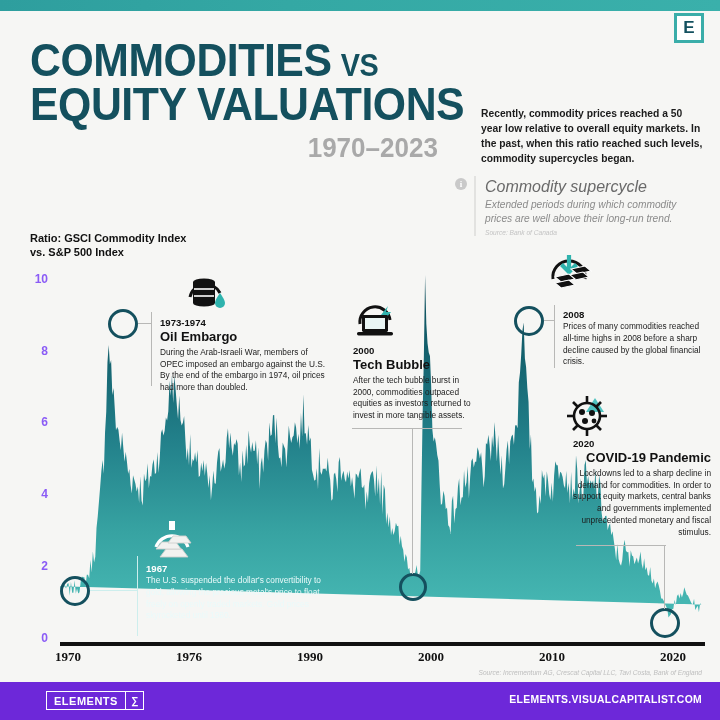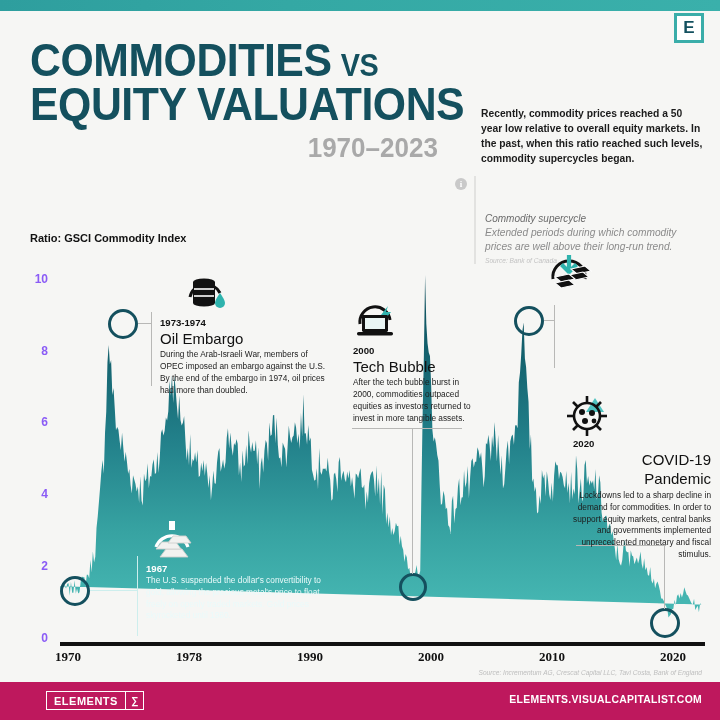--- a/index.html
+++ b/index.html
@@ -62,21 +62,21 @@
     position: absolute; left: 455px; top: 176px; width: 250px;
     display: flex; gap: 7px; align-items: flex-start;
   }
   .infoicon {
     width: 12px; height: 12px; border-radius: 50%;
     background: #c9c9c9; color: #fff; font-size: 9px; font-weight: bold;
     display: flex; align-items: center; justify-content: center;
     flex: none; margin-top: 2px; font-family: "Liberation Serif", serif;
   }
   .defbody { border-left: 2px solid #e2e2e0; padding-left: 9px; }
-  .def-term { font-size: 10px; font-style: italic; color: #6a6a6a; line-height: 1.35; margin-top: 36px; }
+  .def-term { font-size: 16px; font-style: italic; color: #6a6a6a; line-height: 1.35; }
   .def-desc { font-size: 10.2px; font-style: italic; color: #8b8b8b; line-height: 1.4; }
   .def-src { font-size: 6.6px; font-style: italic; color: #c3c3c3; margin-top: 3px; }
 
   
   .axis-title {
     position: absolute; left: 30px; top: 231px;
     font-size: 11px; font-weight: bold; color: #111; line-height: 1.28;
   }
   .ylabel {
     position: absolute; font-size: 12px; font-weight: bold; color: #8b5cf6;
@@ -91,40 +91,40 @@
     position: absolute; left: 60px; top: 642px; width: 645px; height: 4px; background: #111;
   }
 
   
   .ring {
     position: absolute; border-radius: 50%;
     border: 3.5px solid #14505e; background: transparent;
   }
   .note { position: absolute; }
   .note .n-year { font-size: 9.6px; font-weight: bold; color: #111; line-height: 1.25; }
-  .note .n-title { font-size: 15px; font-weight: normal; color: #111; line-height: 1.3; margin-bottom: 1px; }
+  .note .n-title { font-size: 13px; font-weight: bold; color: #111; line-height: 1.3; margin-bottom: 1px; }
   .note .n-body { font-size: 8.3px; color: #1c1c1c; line-height: 1.42; }
   .note.onteal .n-year, .note.onteal .n-title { color: #ffffff; }
   .note.onteal .n-body { color: #eafafa; }
   .bracket { position: absolute; border-left: 1.4px solid #b8b8b6; }
   .bracket.white { border-left-color: #cdeeed; }
   .leader { position: absolute; background: #b8b8b6; }
   .leader.white { background: #cdeeed; }
 
   
   .icon { position: absolute; }
 
   
   .src-note {
     position: absolute; right: 18px; top: 669px;
     font-size: 6.6px; font-style: italic; color: #bdbdbd;
   }
   .footer {
     position: absolute; left: 0; bottom: 0; width: 720px; height: 38px;
-    background: #be185d;
+    background: #6d28d9;
   }
   .foot-logo {
     position: absolute; left: 46px; top: 9px; height: 19px;
     border: 1.6px solid #ffffff; display: flex; align-items: stretch;
   }
   .foot-logo .fl-text {
     color: #fff; font-size: 11px; font-weight: bold; letter-spacing: 0.5px;
     padding: 0 7px; display: flex; align-items: center;
   }
   .foot-logo .fl-mark {
@@ -158,20 +158,21 @@
     <div class="infoicon">i</div>
     <div class="defbody">
       <div class="def-term">Commodity supercycle</div>
       <div class="def-desc">Extended periods during which commodity prices are well above their long-run trend.</div>
       <div class="def-src">Source: Bank of Canada</div>
     </div>
   </div>
 
   <div class="axis-title">
     <div>Ratio: GSCI Commodity Index</div>
+    <div>vs. S&amp;P 500 Index</div>
   </div>
 
   <svg id="chart-svg" width="720" height="720" viewBox="0 0 720 720" style="position:absolute;left:0;top:0;pointer-events:none">
     <defs>
       <linearGradient id="areaGrad" x1="0" y1="0" x2="0" y2="1">
         <stop offset="0%" stop-color="#0d4b59"></stop>
         <stop offset="22%" stop-color="#13606c"></stop>
         <stop offset="48%" stop-color="#22808a"></stop>
         <stop offset="75%" stop-color="#37a3a2"></stop>
         <stop offset="100%" stop-color="#48bab5"></stop>
@@ -183,21 +184,21 @@
   <div class="ylabel" style="top:272px">10</div>
   <div class="ylabel" style="top:344px">8</div>
   <div class="ylabel" style="top:415px">6</div>
   <div class="ylabel" style="top:487px">4</div>
   <div class="ylabel" style="top:559px">2</div>
   <div class="ylabel" style="top:631px">0</div>
 
   <div class="xaxis-line"></div>
 
   <div class="xlabel" style="left:68px">1970</div>
-  <div class="xlabel" style="left:189px">1978</div>
+  <div class="xlabel" style="left:189px">1976</div>
   <div class="xlabel" style="left:310px">1990</div>
   <div class="xlabel" style="left:431px">2000</div>
   <div class="xlabel" style="left:552px">2010</div>
   <div class="xlabel" style="left:673px">2020</div>
 
   <div class="ring" style="left:60px;top:576px;width:30px;height:30px;"></div>
   <div class="leader white" style="left:90px;top:590px;width:47px;height:1.4px;"></div>
   <div class="bracket white" style="left:137px;top:556px;height:80px;"></div>
 
   <svg class="icon" style="left:146px;top:519px" width="52" height="46" viewBox="0 0 52 46">
@@ -265,20 +266,24 @@
     <path d="M6 26 A16 16 0 0 1 22 8 A16 16 0 0 1 38 26" fill="none" stroke="#111" stroke-width="3"></path>
     <path d="M22 4 v14 M16 13 l6 6 6 -6" fill="none" stroke="#2fb3ad" stroke-width="4.2" stroke-linecap="square"></path>
     <g fill="#111" stroke="#fff" stroke-width="1.1">
       <polygon points="24,16 38,13 44,18 30,21"></polygon>
       <polygon points="22,22 36,19 42,24 28,27"></polygon>
       <polygon points="8,24 22,21 28,26 14,29"></polygon>
       <polygon points="8,30 22,27 28,32 14,35"></polygon>
     </g>
   </svg>
 
+  <div class="note" style="left:563px;top:309px;width:148px">
+    <div class="n-year">2008</div>
+    <div class="n-body">Prices of many commodities reached all-time highs in 2008 before a sharp decline caused by the global financial crisis.</div>
+  </div>
 
   <div class="ring" style="left:650px;top:608px;width:30px;height:30px;"></div>
   <div class="leader" style="left:664px;top:546px;width:1.4px;height:63px;"></div>
   <div class="bracket" style="left:576px;top:545px;width:90px;height:1.4px;border-left:none;border-top:1.4px solid #b8b8b6;"></div>
 
   <svg class="icon" style="left:563px;top:392px" width="56" height="46" viewBox="0 0 56 46">
     <path d="M32 6 l9 14 h-18 z" fill="#4fc3c0"></path>
     <g stroke="#111" stroke-width="2.6" fill="none">
       <circle cx="24" cy="24" r="13"></circle>
       <line x1="24" y1="11" x2="24" y2="4"></line>

